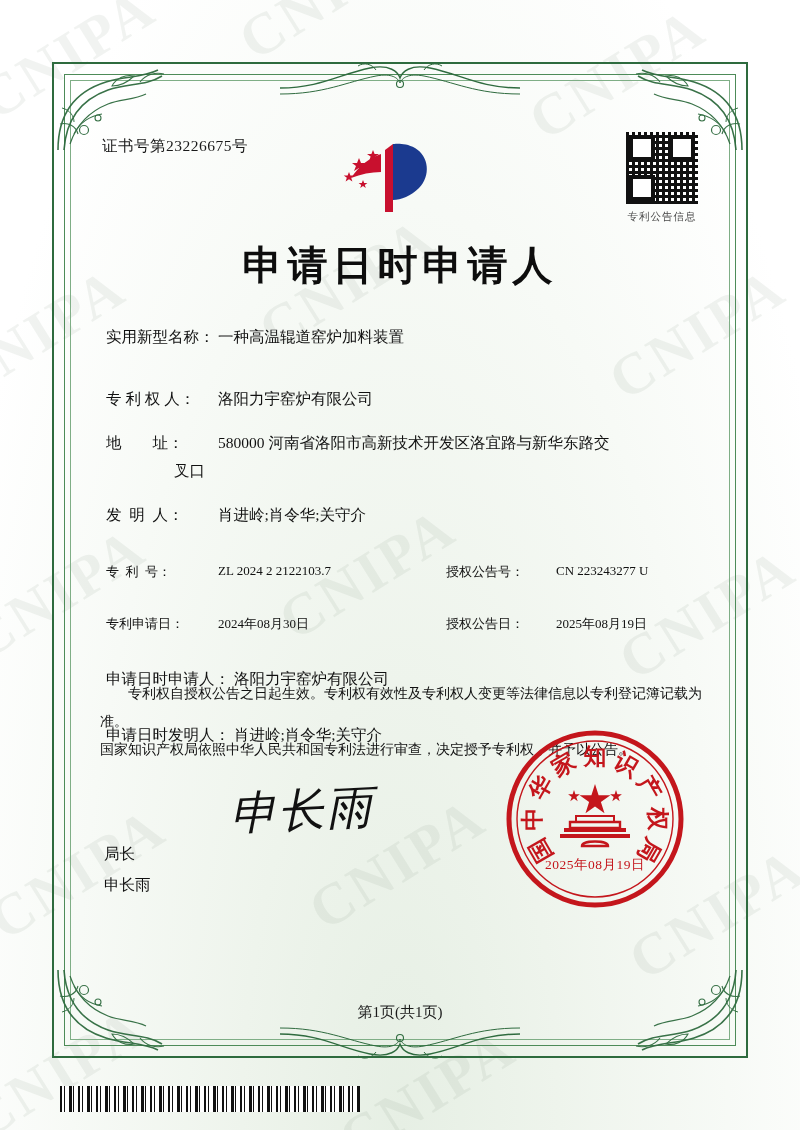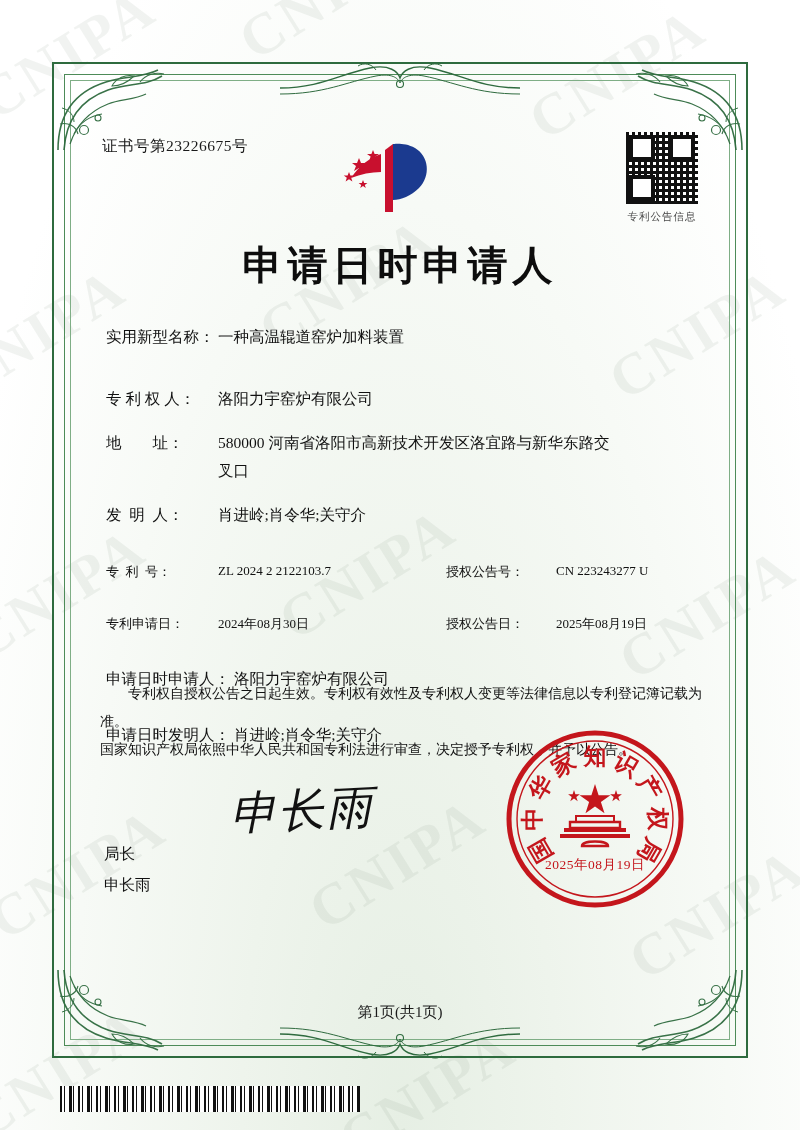--- a/index.html
+++ b/index.html
@@ -203,21 +203,21 @@
     margin-bottom: 20px;
     font-size: 13px;
     color: #111;
   }
   .col-a { width: 340px; display: flex; }
   .col-b { flex: 1; display: flex; }
   .col-a .lbl, .col-b .lbl { white-space: pre; }
   .col-a .lbl { width: 112px; }
   .col-b .lbl { width: 110px; }
   .addr-second {
-    margin-left: 112px;
+    margin-left: 68px;
   }
 
   .statement {
     position: absolute;
     left: 30px;
     right: 24px;
     top: 600px;
     font-size: 14px;
     color: #111;
     line-height: 2.0;

